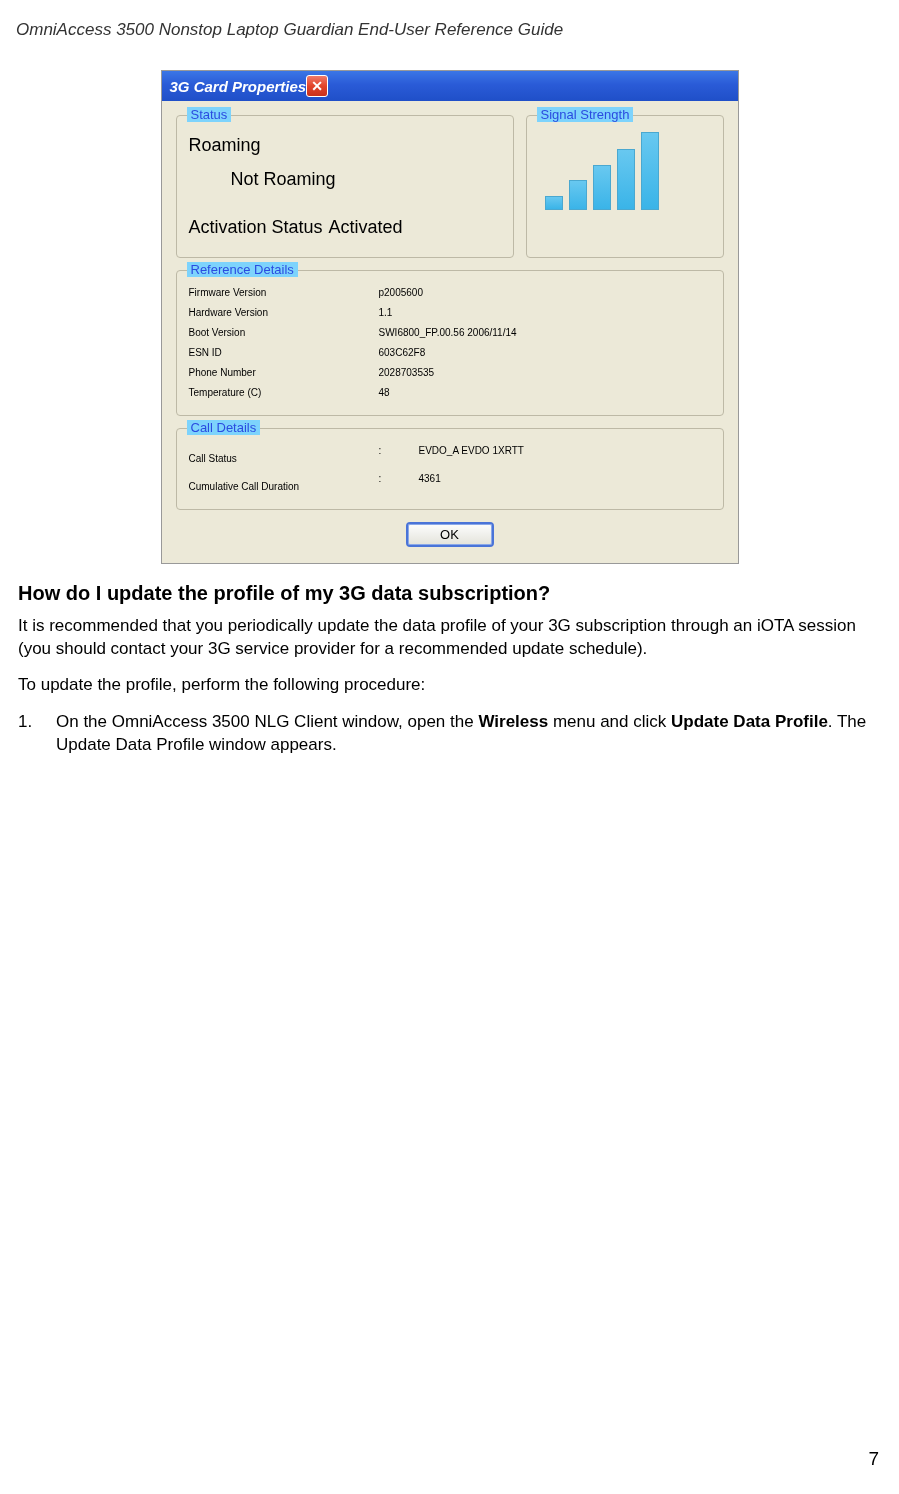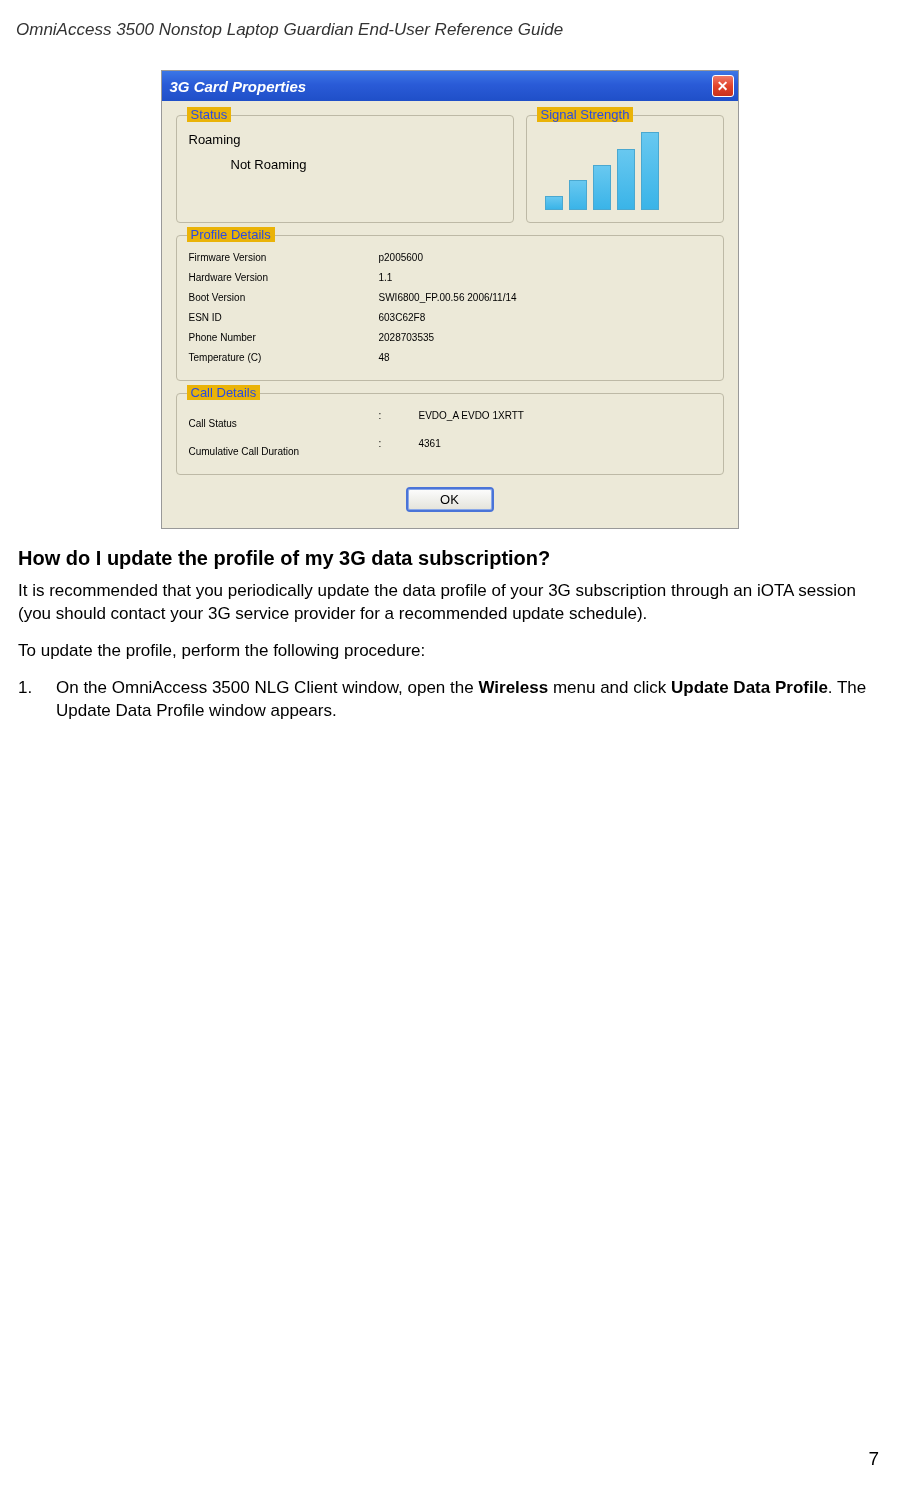--- a/index.html
+++ b/index.html
@@ -29,21 +29,20 @@
     margin: 0 auto 18px auto;
     border: 1px solid #999;
     background: #ECE9D8;
     font-family: Tahoma, Arial, sans-serif;
   }
   .titlebar {
     height: 30px;
     background: linear-gradient(to bottom, #3b76e6 0%, #2a5bd7 45%, #1f4fc8 100%);
     display: flex;
     align-items: center;
-    justify-content: space-between;
     padding: 0 4px 0 8px;
   }
   .titlebar-text {
     color: #fff;
     font-weight: bold;
     font-size: 15px;
     font-style: italic;
   }
   .close-btn {
     width: 22px;
@@ -69,29 +68,29 @@
     border: 1px solid #bdb9a6;
     border-radius: 4px;
     padding: 12px 12px 12px 12px;
     margin-bottom: 12px;
     position: relative;
   }
   .group-legend {
     position: absolute;
     top: -9px;
     left: 10px;
-    background: #eab308;
+    background: #7dd3fc;
     padding: 0 4px;
     color: #2a4be0;
     font-size: 13px;
   }
   .top-row { display: flex; gap: 12px; }
   .status-group { flex: 1; }
   .signal-group { width: 198px; }
-  .status-content { font-size: 13px; line-height: 1.9; }
+  .status-content { font-size: 18px; line-height: 1.9; }
   .status-row { display: flex; }
   .status-row .lbl { width: 140px; }
   .indent { padding-left: 42px; }
   .signal-bars {
     display: flex;
     align-items: flex-end;
     gap: 6px;
     height: 82px;
     padding: 4px 6px 0 6px;
   }
@@ -164,37 +163,41 @@
         <div class="group status-group">
           <span class="group-legend">Status</span>
           <div class="status-content">
             <div class="status-row">
               <span class="lbl">Roaming</span>
             </div>
             <div class="status-row">
               <span class="indent">Not Roaming</span>
             </div>
             <div style="height:14px"></div>
+            <div class="status-row">
+              <span class="lbl">Activation Status</span>
+              <span>Activated</span>
+            </div>
           </div>
         </div>
 
         <div class="group signal-group">
           <span class="group-legend">Signal Strength</span>
           <div class="signal-bars">
             <div class="bar" style="height:18%"></div>
             <div class="bar" style="height:38%"></div>
             <div class="bar" style="height:58%"></div>
             <div class="bar" style="height:78%"></div>
             <div class="bar" style="height:100%"></div>
           </div>
         </div>
       </div>
 
       <div class="group">
-        <span class="group-legend">Profile Details</span>
+        <span class="group-legend">Reference Details</span>
         <div class="hw-row">
           <span class="lbl">Firmware Version</span>
           <span>p2005600</span>
         </div>
         <div class="hw-row">
           <span class="lbl">Hardware Version</span>
           <span>1.1</span>
         </div>
         <div class="hw-row">
           <span class="lbl">Boot Version</span>

